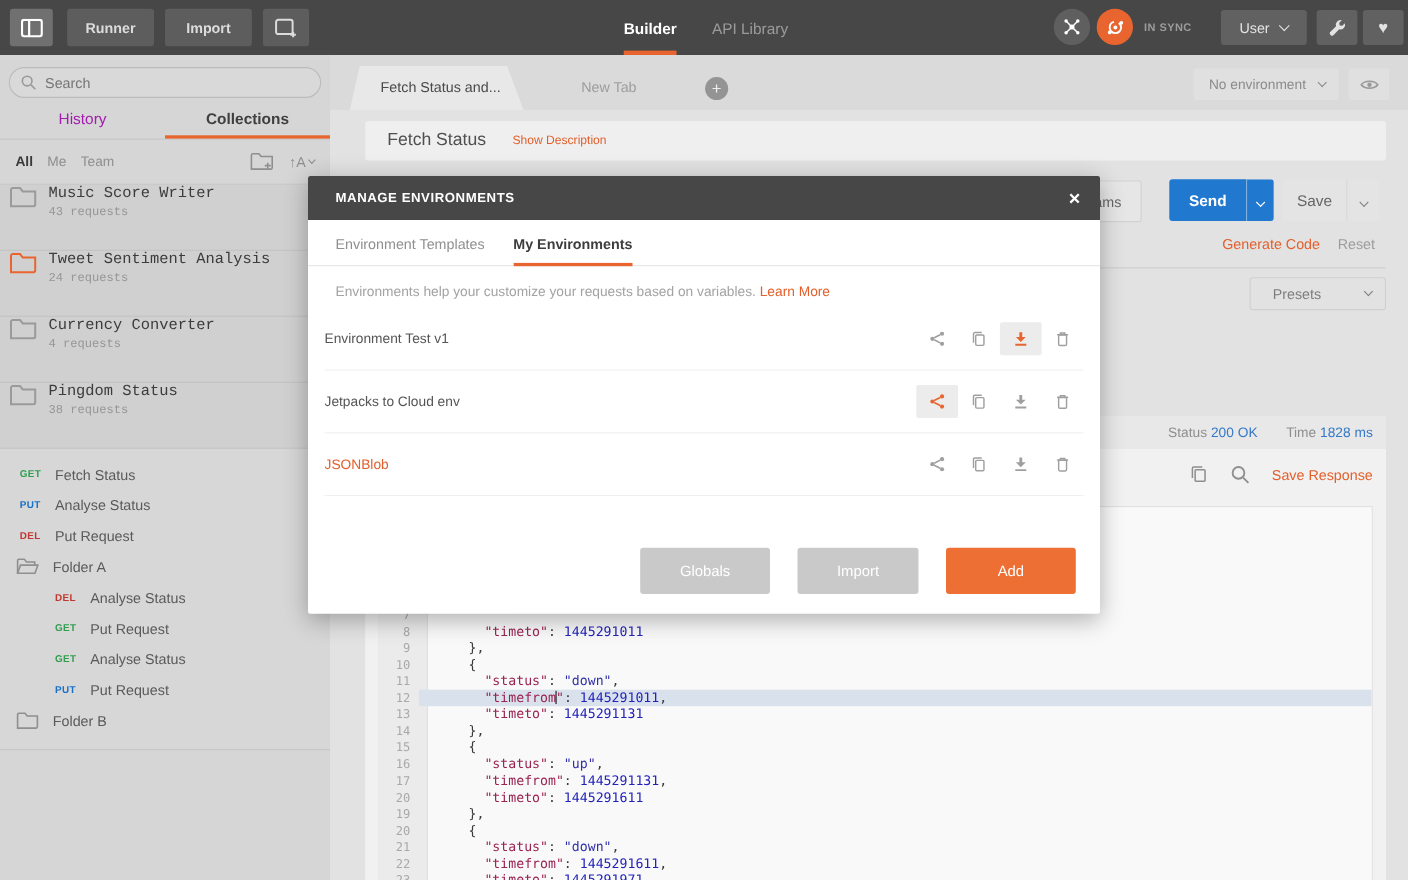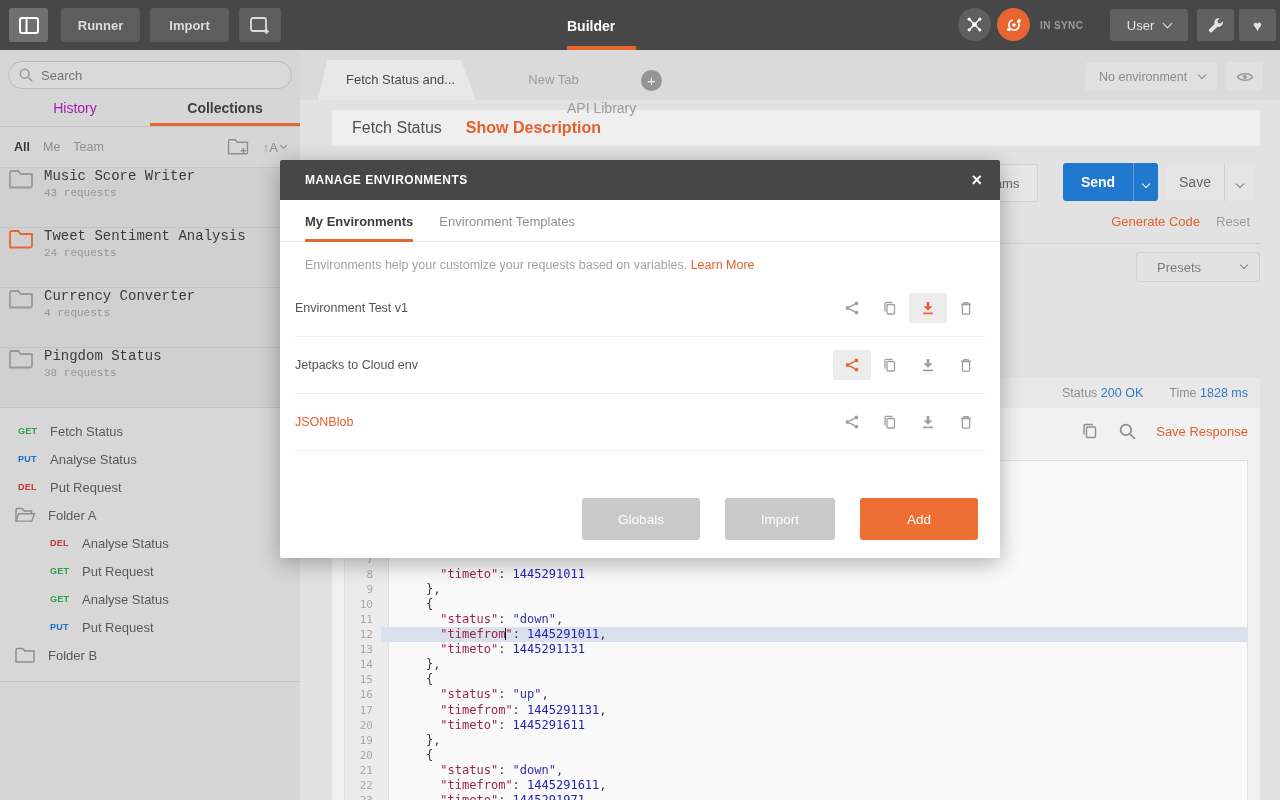--- a/index.html
+++ b/index.html
@@ -9,21 +9,21 @@
   
   .topbar { position:absolute; left:0; top:0; width:1280px; height:50px; background:#474747; z-index:2; }
   .tb-btn { position:absolute; top:8px; height:34px; background:#5d5d5d; border:none; border-radius:3px;
             color:#dcdcdc; font-size:13px; font-weight:bold; font-family:inherit; cursor:pointer; }
   .tb-toggle { position:absolute; left:9px; top:8px; width:39px; height:34px; background:#707070;
                border:none; border-radius:3px; display:flex; align-items:center; justify-content:center; }
   .tb-runner { left:61px; width:79px; }
   .tb-import { left:150px; width:79px; }
   .tb-winadd { position:absolute; left:239px; top:8px; width:42px; height:34px; background:#5d5d5d;
                border:none; border-radius:3px; display:flex; align-items:center; justify-content:center; }
-  .tb-nav { position:absolute; left:567px; top:0; height:50px; display:flex; gap:32px;flex-direction:column; }
+  .tb-nav { position:absolute; left:567px; top:0; height:50px; display:flex; gap:32px; }
   .nav-item { height:50px; line-height:52px; font-size:14px; color:#9b9b9b; border-bottom:4px solid transparent; cursor:pointer; }
   .nav-item.active { color:#ffffff; font-weight:bold; border-bottom-color:#e8652f; }
   .tb-circle { position:absolute; top:8px; width:33px; height:33px; border-radius:50%; background:#5f5f5f;
                border:none; display:flex; align-items:center; justify-content:center; }
   .tb-proxy { left:958px; }
   .tb-sync  { left:997px; background:#e8652f; }
   .tb-insync { position:absolute; left:1040px; top:20px; font-size:10px; font-weight:bold; letter-spacing:.4px; color:#9b9b9b; }
   .tb-user { position:absolute; left:1110px; top:9px; width:78px; height:32px; background:#616161; border:none;
              border-radius:3px; color:#e3e3e3; font-size:13px; font-family:inherit; display:flex; align-items:center;
              justify-content:center; gap:10px; cursor:pointer; }
@@ -78,21 +78,21 @@
               background:#949494; color:#efefef; border:none; font-size:15px; line-height:19px; text-align:center; cursor:pointer; }
   .env-select { position:absolute; left:785px; top:12px; width:132px; height:29px; background:#e0e0e0; border:none;
                 border-radius:3px; color:#8b8b8b; font-size:12.5px; font-family:inherit; text-align:left;
                 padding:0 12px 0 14px; display:flex; align-items:center; justify-content:space-between; cursor:pointer; }
   .eye-btn { position:absolute; left:926px; top:12px; width:37px; height:29px; background:#e0e0e0; border:none;
              border-radius:3px; color:#9a9a9a; display:flex; align-items:center; justify-content:center; cursor:pointer; }
   .req-header { position:absolute; left:32px; top:60px; width:928px; height:36px; background:#efefef; border-radius:3px;
                 display:flex; align-items:center; padding-left:20px; gap:24px; }
   .req-title { font-size:16px; color:#4f4f4f; }
   .link { color:#e2602c; cursor:pointer; }
-  .show-desc { font-size:16px;font-weight:bold; }
+  .show-desc { font-size:11px; }
   .params-btn { position:absolute; left:656px; top:114px; width:82px; height:38px; background:#e6e6e6;
                 border:1px solid #d2d2d2; border-radius:3px; color:#666; font-size:13px; font-family:inherit; cursor:pointer; }
   .send-group { position:absolute; left:763px; top:113px; height:38px; display:flex; }
   .send-main { width:70px; background:#2079cf; color:#fff; border:none; border-radius:3px 0 0 3px;
                font-size:14px; font-weight:bold; font-family:inherit; cursor:pointer; }
   .send-chev { width:25px; background:#2079cf; border:none; border-left:1px solid rgba(255,255,255,.3);
                border-radius:0 3px 3px 0; color:#fff; cursor:pointer; }
   .save-group { position:absolute; left:866px; top:113px; height:38px; display:flex; }
   .save-main { width:58px; background:#e4e4e4; color:#666; border:none; border-radius:3px 0 0 3px;
                font-size:14px; font-family:inherit; cursor:pointer; }
@@ -510,22 +510,22 @@
     </div>
   </div>
 </main>
 
 <div class="modal">
   <div class="m-header">
     <span class="m-title">MANAGE ENVIRONMENTS</span>
     <button class="m-close">×</button>
   </div>
   <div class="m-tabs">
+    <div class="m-tab">Environment Templates</div>
     <div class="m-tab active">My Environments</div>
-    <div class="m-tab">Environment Templates</div>
   </div>
   <p class="m-info">
     <span>Environments help your customize your requests based on variables.</span>
     <span class="link">Learn More</span>
   </p>
   <div>
       <div class="env-row">
         <div class="env-name">Environment Test v1</div>
         <div class="env-icons">
           <div class="env-icon">

